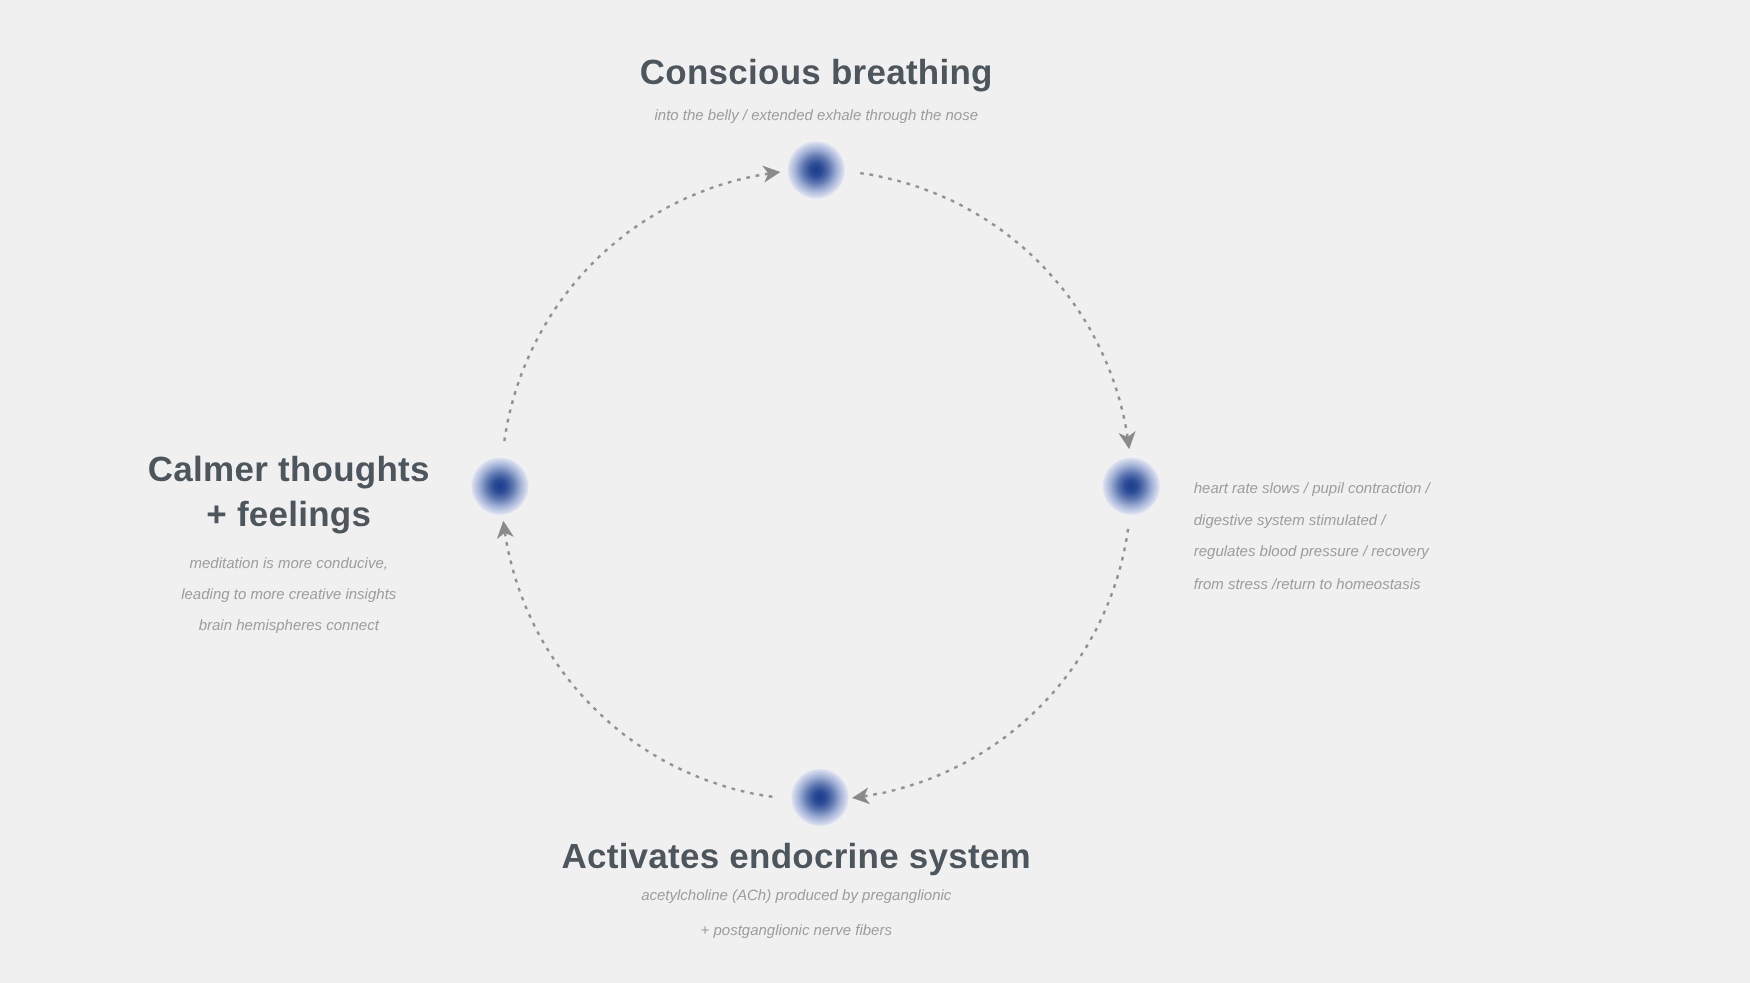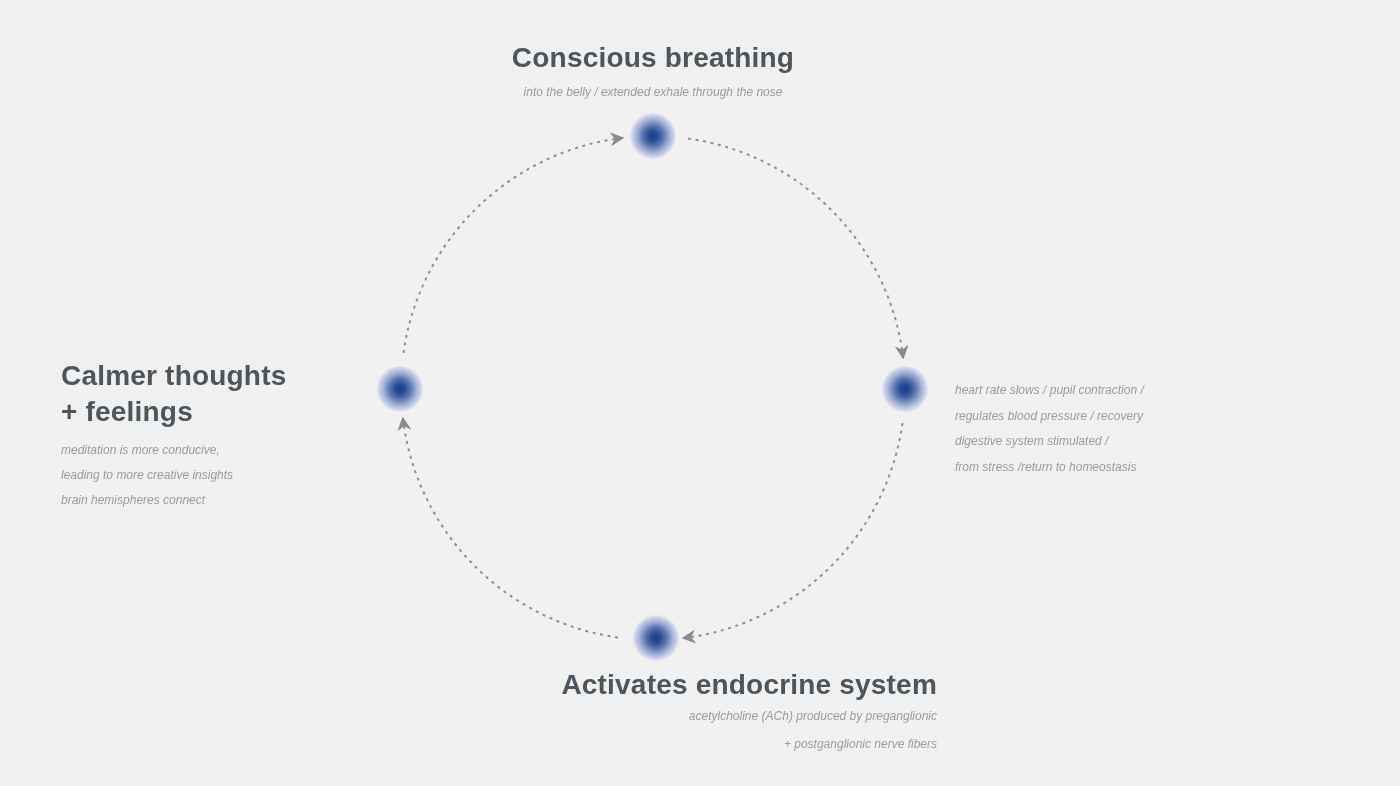--- a/index.html
+++ b/index.html
@@ -57,30 +57,30 @@
     text-align: left;
   }
   .label-right .node-title { line-height: 32px; }
   .label-right .node-subtitle { margin-top: 8px; line-height: 25.5px; }
 
   
   .label-bottom {
     left: 337px;
     top: 668px;
     width: 600px;
-    text-align: right;
+    text-align: center;
   }
   .label-bottom .node-subtitle { margin-top: 1px; line-height: 27.5px; }
 
   
   .label-left {
     right: 1043px;
     top: 358px;
     width: 340px;
-    text-align: left;
+    text-align: center;
   }
   .label-left .node-title { line-height: 36px; }
   .label-left .node-subtitle { margin-top: 8px; line-height: 25px; }
 
   .arc {
     fill: none;
     stroke: #919191;
     stroke-width: 2;
     stroke-dasharray: 3 4.6;
   }
@@ -121,22 +121,22 @@
       <span class="tline">Conscious breathing</span>
     </div>
     <div class="node-subtitle">
       <span class="sline">into the belly / extended exhale through the nose</span>
     </div>
   </div>
 
   <div class="label-block label-right">
     <div class="node-subtitle">
       <span class="sline">heart rate slows / pupil contraction /</span>
+      <span class="sline">digestive system stimulated /</span>
       <span class="sline">regulates blood pressure / recovery</span>
-      <span class="sline">digestive system stimulated /</span>
       <span class="sline">from stress /return to homeostasis</span>
     </div>
   </div>
 
   <div class="label-block label-bottom">
     <div class="node-title">
       <span class="tline">Activates endocrine system</span>
     </div>
     <div class="node-subtitle">
       <span class="sline">acetylcholine (ACh) produced by preganglionic</span>

